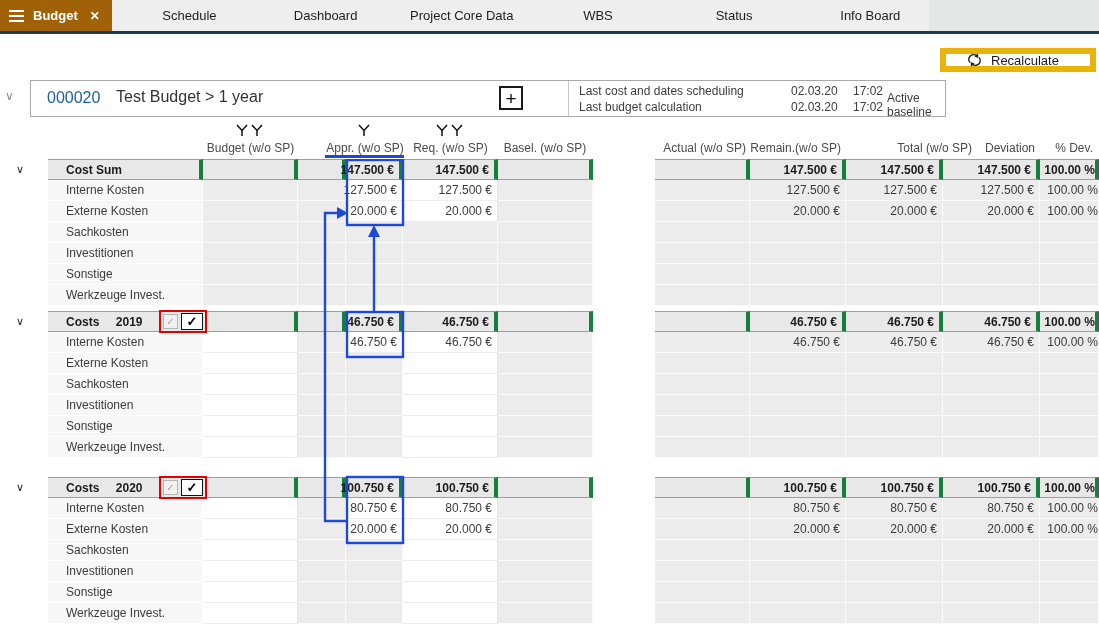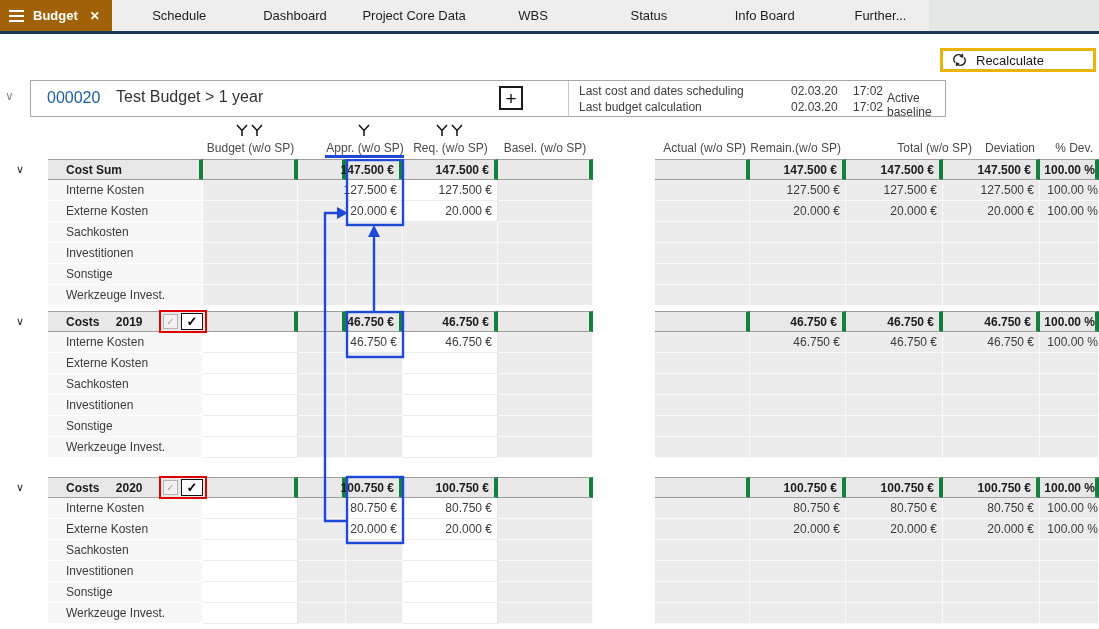--- a/index.html
+++ b/index.html
@@ -12,22 +12,22 @@
   .tabbar{position:absolute;left:0;top:0;width:1099px;height:31px;display:flex;background:#eeeeee;}
   .tab-active{background:#a16207;color:#fff;display:flex;align-items:center;gap:9px;padding:0 12px 0 9px;font-size:13px;font-weight:bold;}
   .burger{display:inline-block;width:15px;}
   .burger span{display:block;height:2px;background:#fff;margin:3px 0;}
   .tab-close{font-size:12px;font-weight:bold;cursor:pointer;margin-left:3px;}
   .tabs-rest{display:flex;width:817px;}
   .tab{flex:1;display:flex;align-items:center;justify-content:center;font-size:13px;color:#1d1d1d;cursor:pointer;white-space:nowrap;padding-left:19px;}
   .tabbar-end{flex:1;background:#e5e6e6;}
   .tab-underline{position:absolute;left:0;top:31px;width:1099px;height:3px;background:#1b3a55;}
   
-  .recalc{position:absolute;left:940px;top:48px;width:156px;height:24px;background:#fff;border:3px solid #eab308;
-    display:flex;align-items:center;gap:8px;padding-left:8px;box-sizing:border-box;font-size:13px;color:#1a1a1a;cursor:pointer;}
+  .recalc{position:absolute;left:940px;top:48px;width:156px;height:24px;background:#fff;border:6px solid #eab308;
+    display:flex;align-items:center;gap:8px;padding-left:20px;box-sizing:border-box;font-size:13px;color:#1a1a1a;cursor:pointer;}
   
   .proj-chevron{position:absolute;left:5px;top:89px;color:#8a8a8a;font-size:12px;}
   .projbox{position:absolute;left:30px;top:80px;width:916px;height:37px;border:1px solid #a8a8a8;box-sizing:border-box;background:#fff;}
   .proj-code{position:absolute;left:16px;top:8px;font-size:16px;color:#1e5fa0;}
   .proj-title{position:absolute;left:85px;top:7px;font-size:16px;color:#333;}
   .plusbtn{position:absolute;left:468px;top:5px;width:24px;height:24px;border:2px solid #1a1a1a;box-sizing:border-box;
     display:flex;align-items:center;justify-content:center;font-size:19px;color:#111;cursor:pointer;background:#fff;line-height:1;}
   .proj-divider{position:absolute;left:537px;top:0;width:1px;height:35px;background:#c9c9c9;}
   .inforow{position:absolute;left:548px;font-size:12px;color:#3c3c3c;display:flex;}
   .inforow .il{width:212px;}
@@ -76,21 +76,20 @@
     <span>Budget</span>
     <span class="tab-close">✕</span>
   </div>
   <div class="tabs-rest">
     <div class="tab">Schedule</div>
     <div class="tab">Dashboard</div>
     <div class="tab">Project Core Data</div>
     <div class="tab">WBS</div>
     <div class="tab">Status</div>
     <div class="tab">Info Board</div>
-    <div class="tab">Further...</div>
   </div>
   <div class="tabbar-end"></div>
 </div>
 <div class="tab-underline"></div>
 
 <div class="recalc">
   <svg width="17" height="16" viewBox="0 0 17 16">
     <path d="M4,10.5 A4.6,4.3 0 0 1 11.5,4.2" fill="none" stroke="#222" stroke-width="1.4"></path>
     <polygon points="12.6,1.5 12.9,6 8.9,4.6" fill="#222" transform="translate(-0.6,0)"></polygon>
     <path d="M13,5.5 A4.6,4.3 0 0 1 5.5,11.8" fill="none" stroke="#222" stroke-width="1.4"></path>

